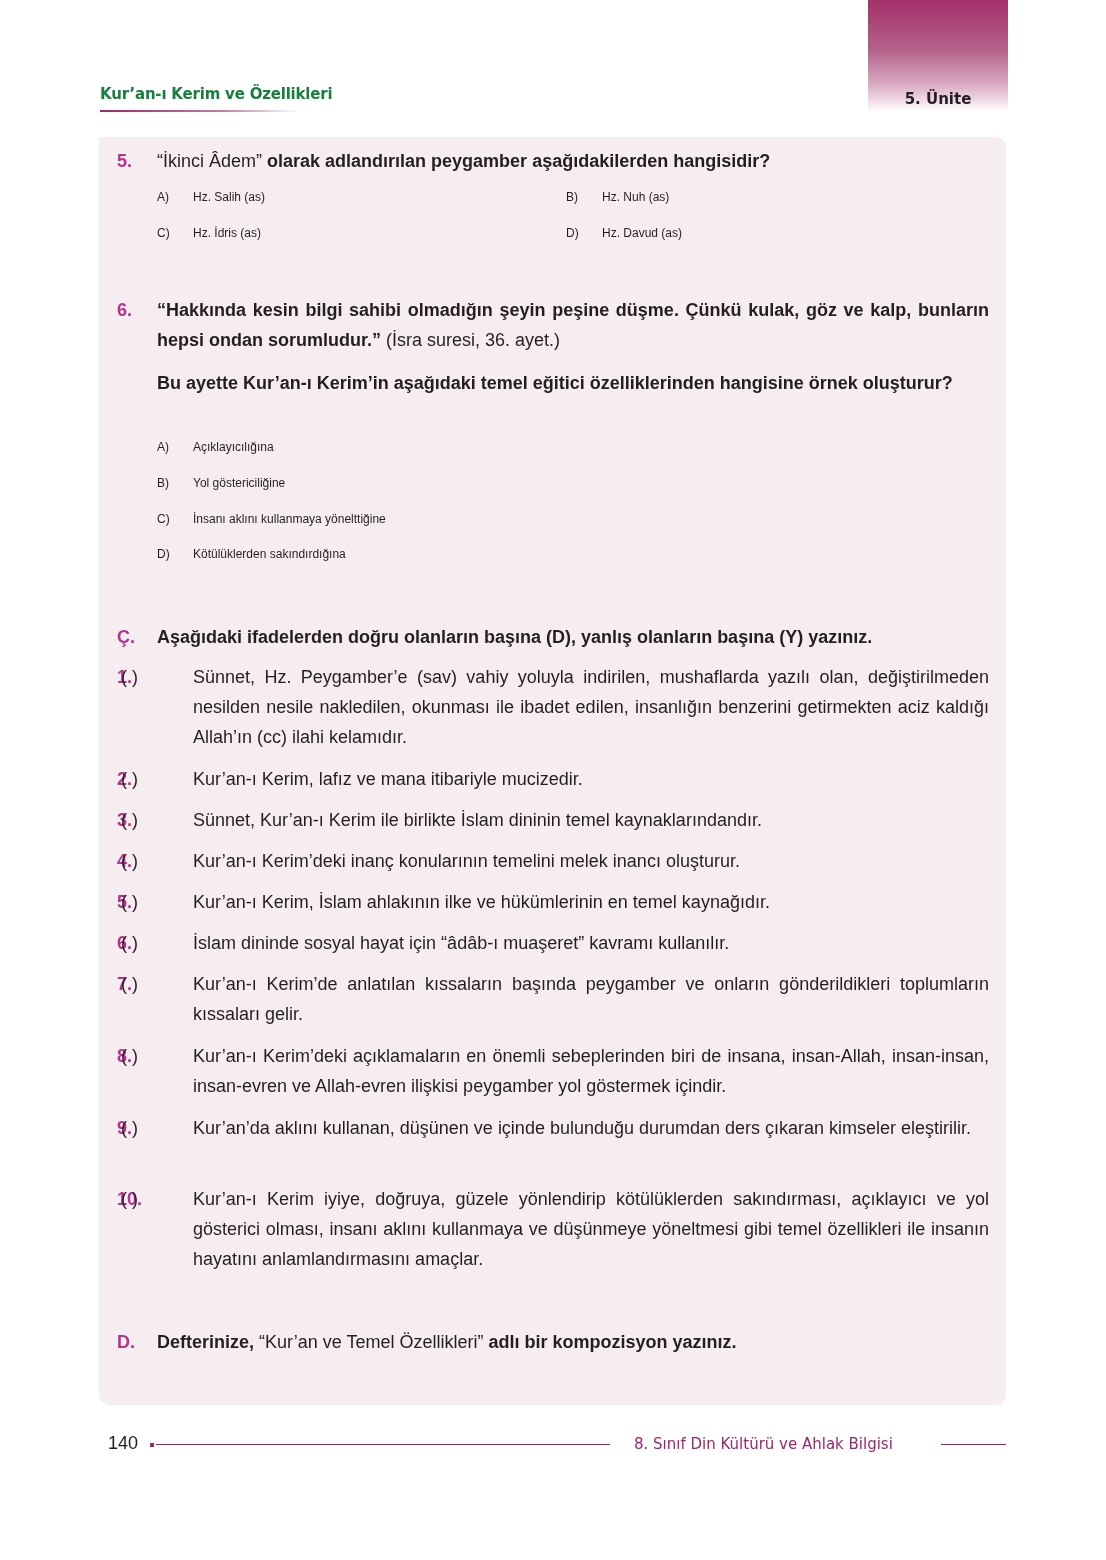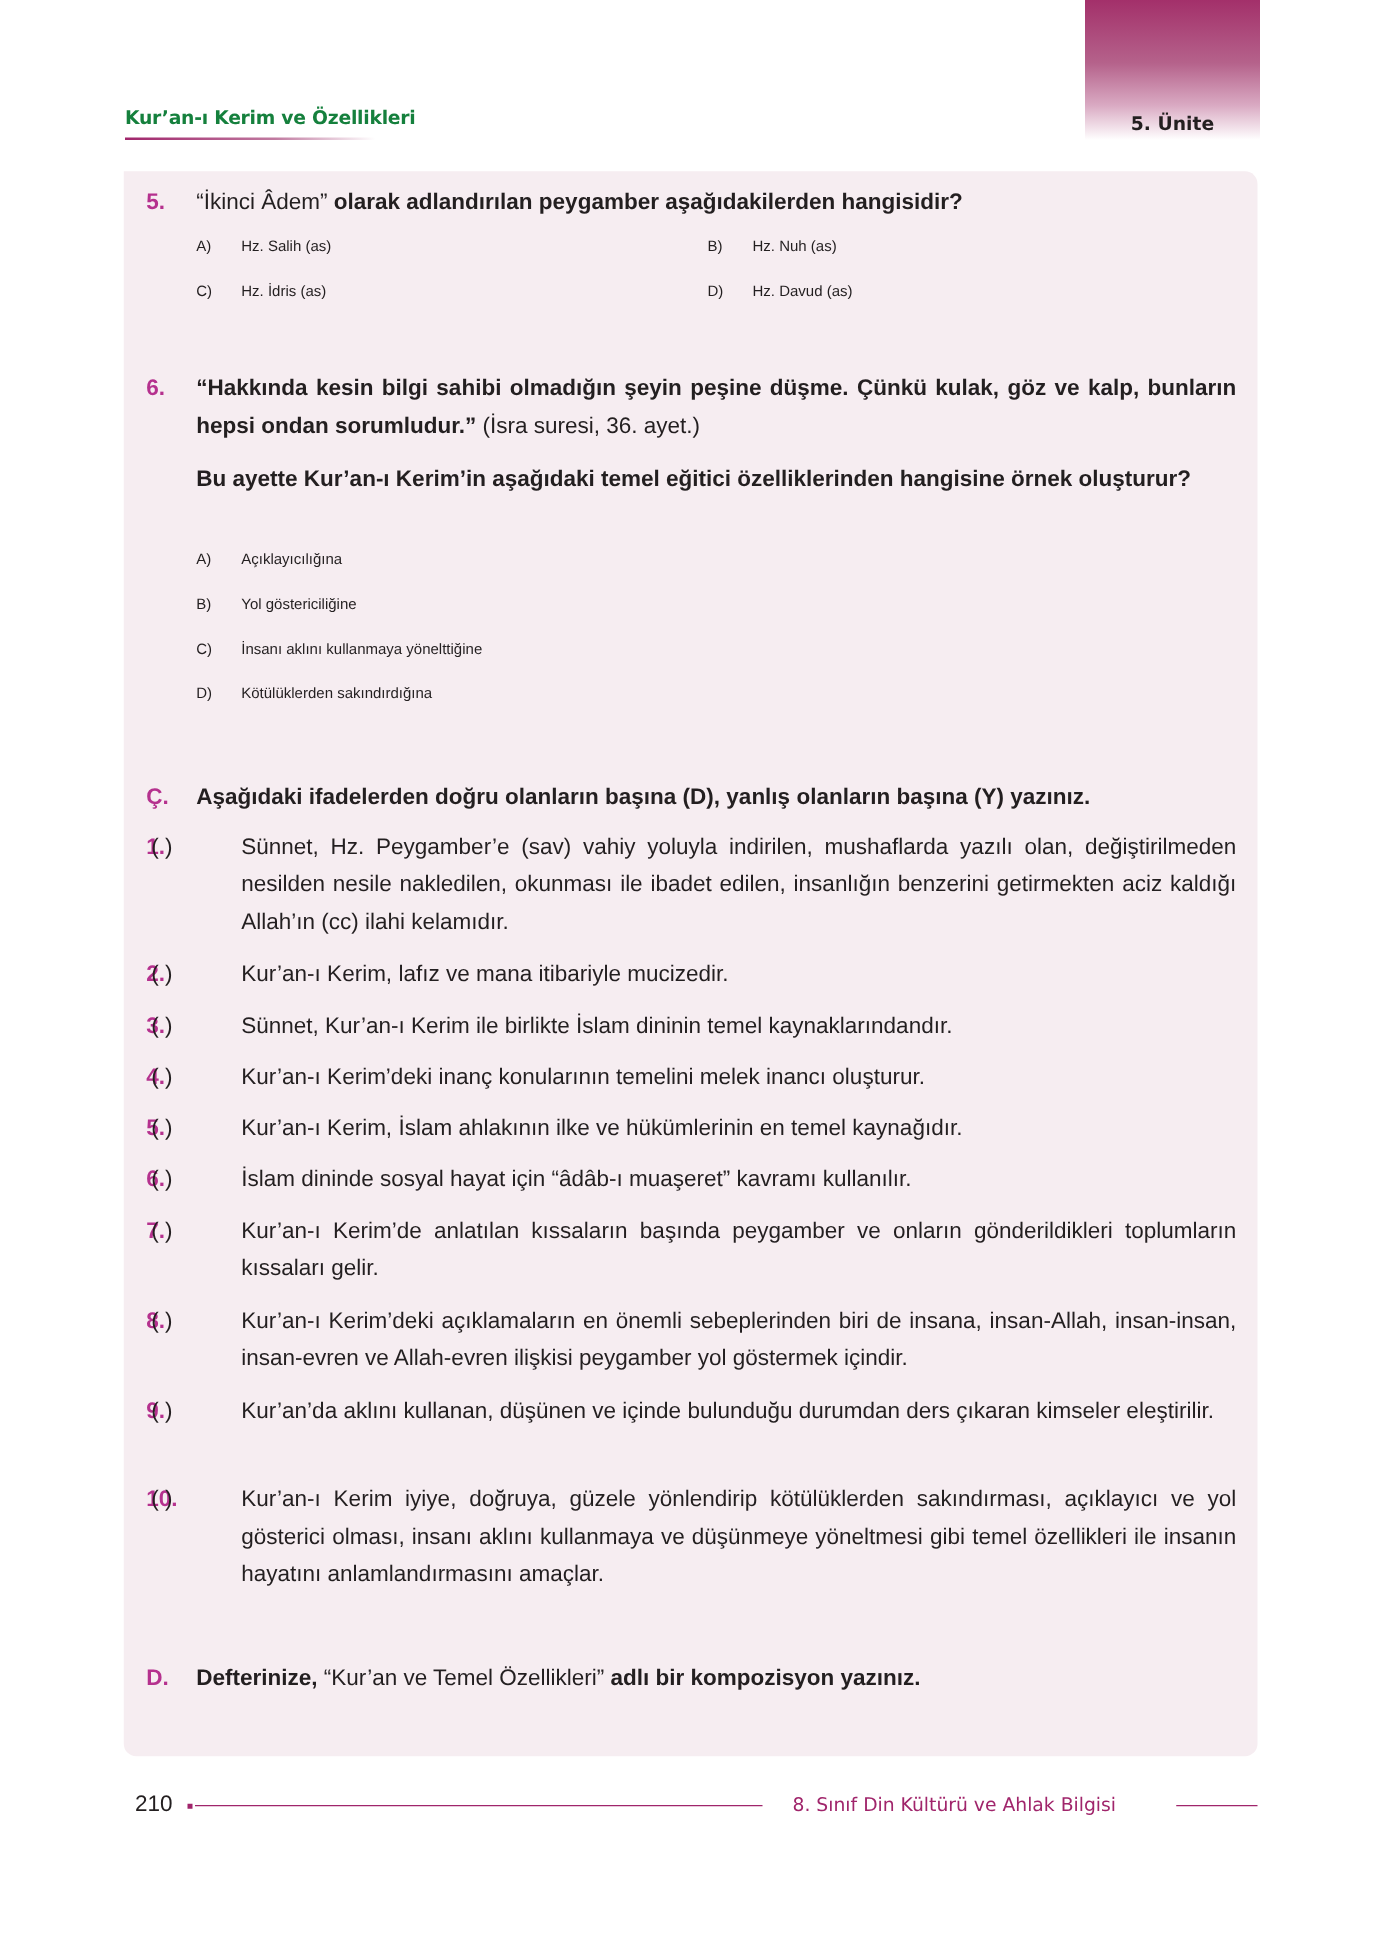--- a/index.html
+++ b/index.html
@@ -107,17 +107,17 @@
 <div class="blk" style="top:1184px;">
   <span class="num">10.</span>
   <div class="txt just hang"><span class="paren">(   )</span><span>Kur’an-ı Kerim iyiye, doğruya, güzele yönlendirip kötülüklerden sakındırması, açıklayıcı ve yol gösterici olması, insanı aklını kullanmaya ve düşünmeye yöneltmesi gibi temel özellikleri ile insanın hayatını anlamlandırmasını amaçlar.</span></div>
 </div>
 
 <div class="blk" style="top:1327px;height:30px;">
   <span class="num">D.</span>
   <div class="txt"><span class="b">Defterinize,</span><span> “Kur’an ve Temel Özellikleri” </span><span class="b">adlı bir kompozisyon yazınız.</span></div>
 </div>
 
-<div class="footer-num">210</div>
+<div class="footer-num">140</div>
 <div class="footer-dot"></div>
 <div class="footer-line1"></div>
 <div class="footer-title"><span>8. Sınıf </span><b>Din Kültürü ve Ahlak Bilgisi</b></div>
 <div class="footer-line2"></div>
 
 </body></html>

